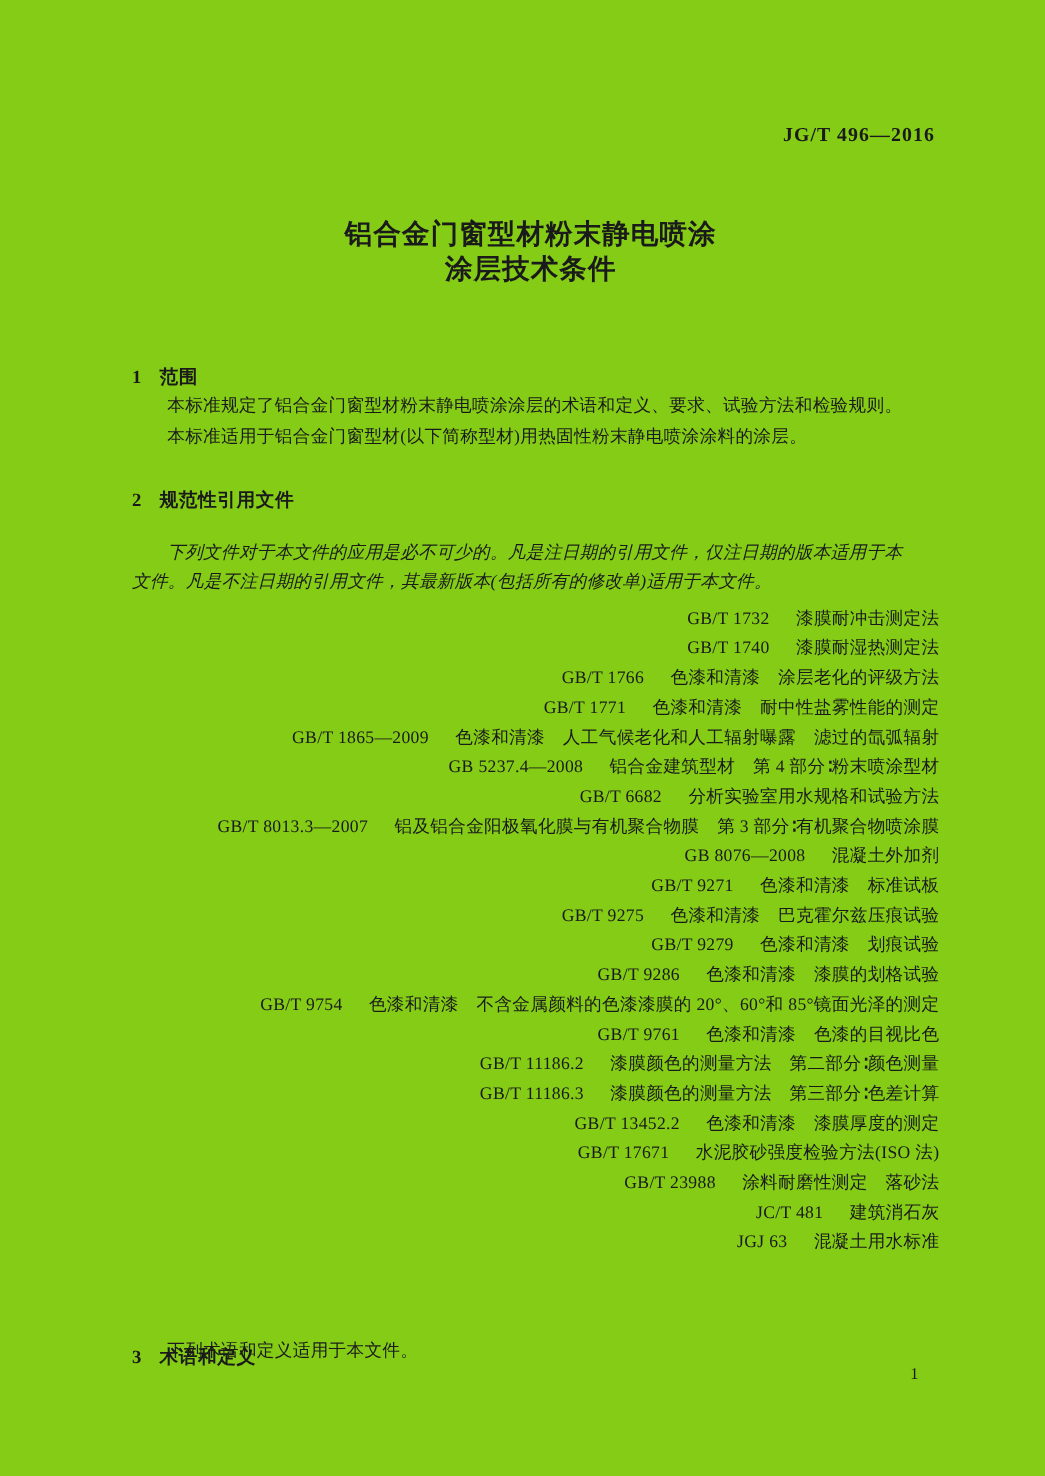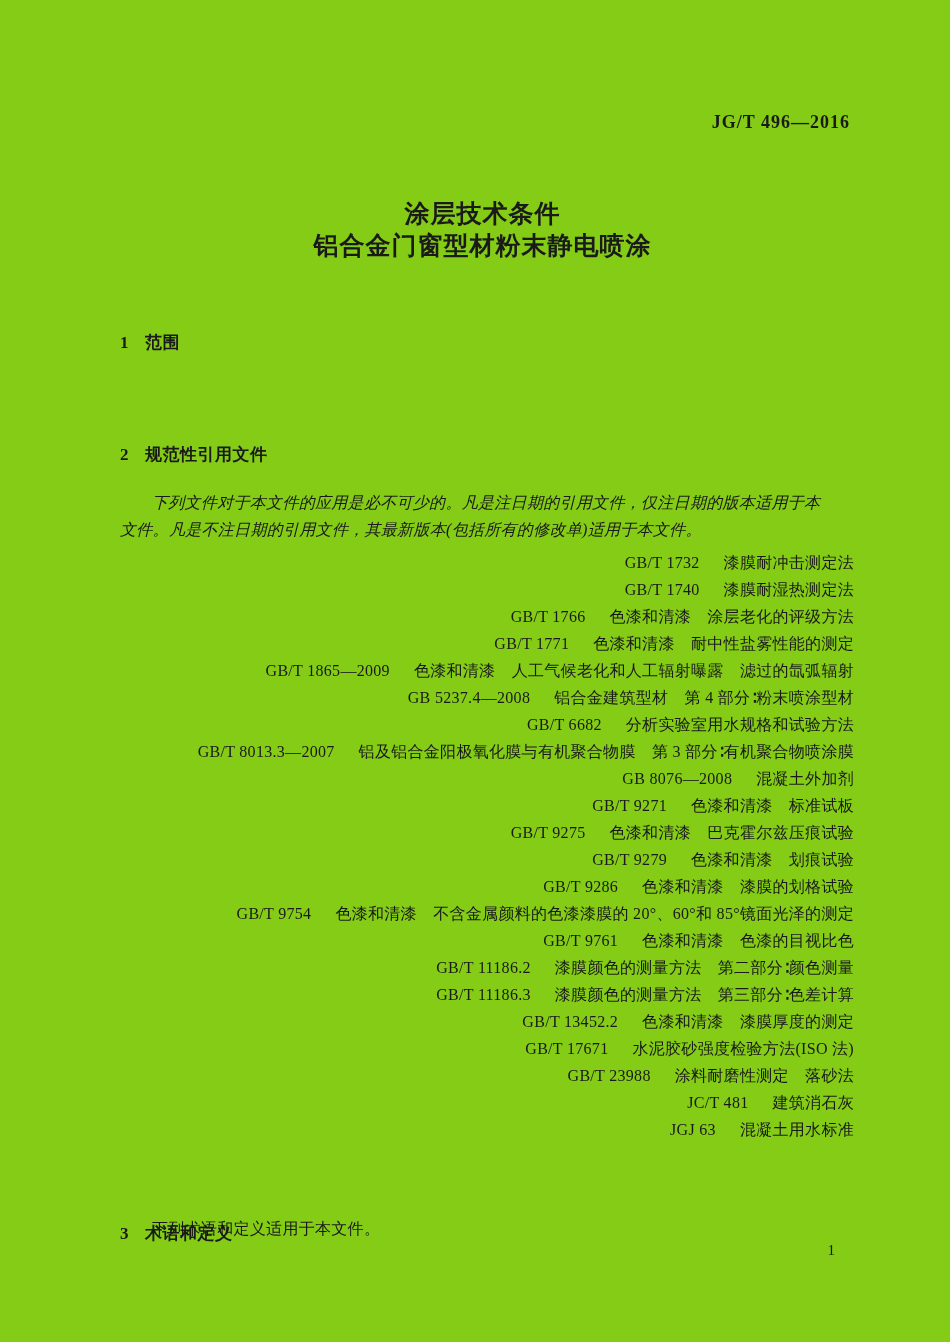--- a/index.html
+++ b/index.html
@@ -91,28 +91,32 @@
   }
 </style>
 </head>
 <body>
 
 <div class="page">
 
   <div class="doc-code">JG/T 496—2016</div>
 
   <div class="doc-title">
+    <div>铝合金门窗型材粉末静电喷涂</div>
     <div>涂层技术条件</div>
-    <div>铝合金门窗型材粉末静电喷涂</div>
   </div>
 
   <div class="sec-head sec-head-1">
     <span class="sec-num">1</span><span>范围</span>
   </div>
 
+  <div class="body-block s1-body">
+    <p>本标准规定了铝合金门窗型材粉末静电喷涂涂层的术语和定义、要求、试验方法和检验规则。</p>
+    <p>本标准适用于铝合金门窗型材(以下简称型材)用热固性粉末静电喷涂涂料的涂层。</p>
+  </div>
 
   <div class="sec-head sec-head-2">
     <span class="sec-num">2</span><span>规范性引用文件</span>
   </div>
 
   <div class="body-block s2-intro">
     <p>下列文件对于本文件的应用是必不可少的。凡是注日期的引用文件，仅注日期的版本适用于本文件。凡是不注日期的引用文件，其最新版本(包括所有的修改单)适用于本文件。</p>
   </div>
 
   <ul class="ref-list">

